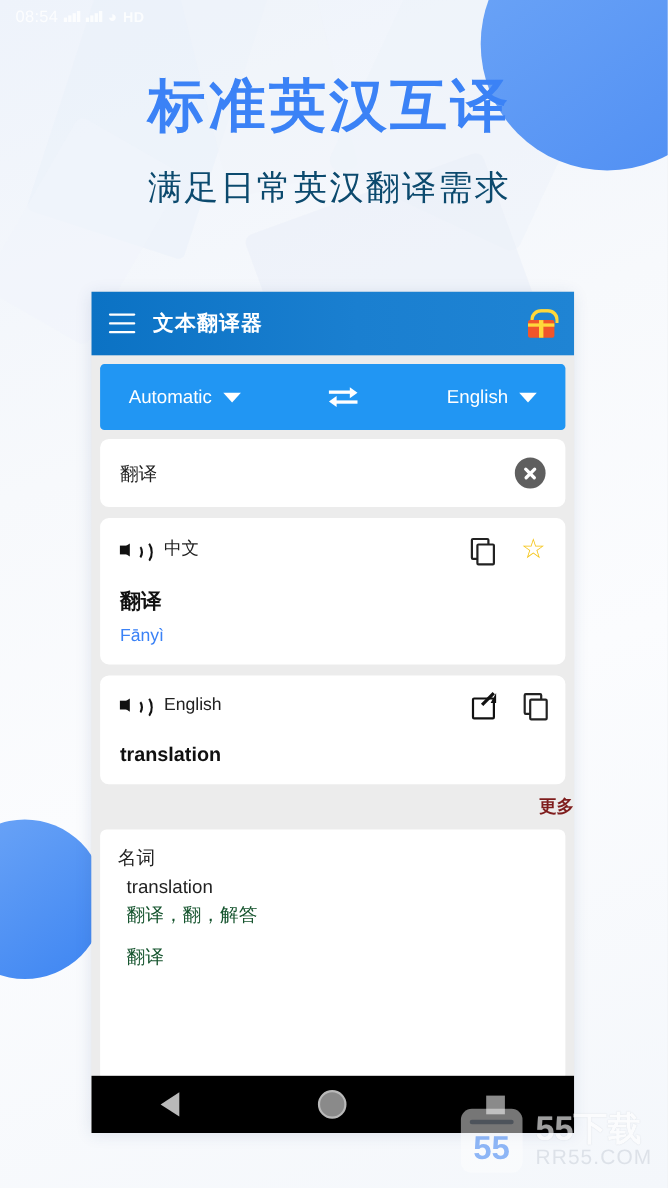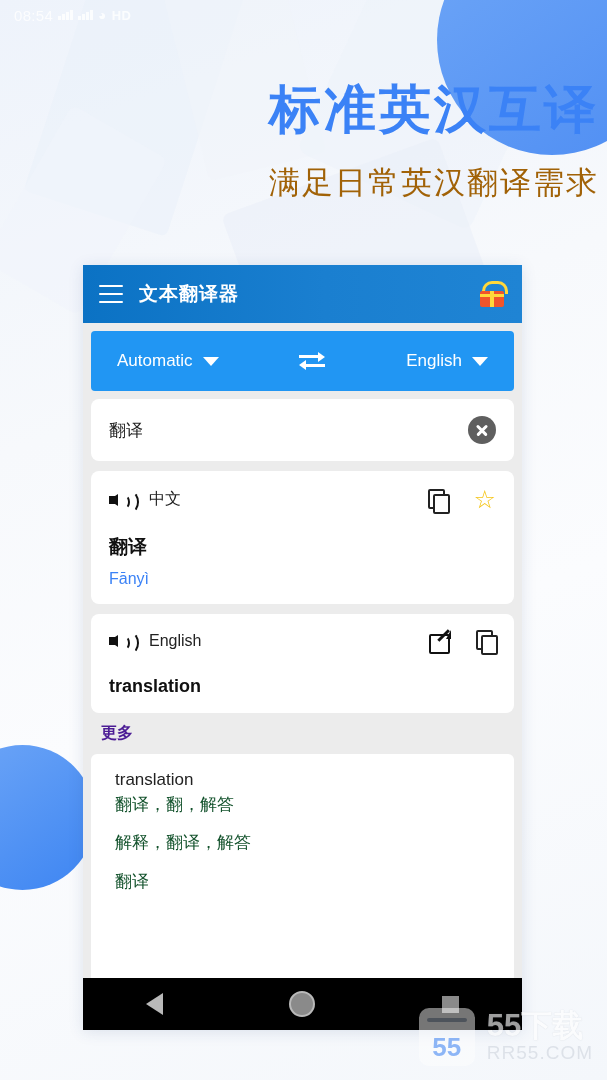--- a/index.html
+++ b/index.html
@@ -38,24 +38,24 @@
              color:rgba(255,255,255,.80);font-size:15px;letter-spacing:.3px;
              z-index:6;}
   .sb-ico{display:flex;align-items:flex-end;gap:1px;}
   .sb-ico i{display:block;width:3px;background:rgba(255,255,255,.80);}
   .sb-ico i:nth-child(1){height:4px}.sb-ico i:nth-child(2){height:6px}
   .sb-ico i:nth-child(3){height:8px}.sb-ico i:nth-child(4){height:10px}
   .sb-wifi{font-size:14px;color:rgba(255,255,255,.80);}
   .sb-hd{font-size:13px;font-weight:bold;color:rgba(255,255,255,.80);}
 
   
-  .promo{position:absolute;left:0;top:80px;width:599px;text-align:right;z-index:4;}
+  .promo{position:absolute;left:0;top:68px;width:599px;text-align:center;z-index:4;}
   .promo h1{margin:0;font-size:52px;font-weight:bold;color:#3b82f6;
             letter-spacing:3px;line-height:1.15;}
-  .promo h2{margin:22px 0 0;font-size:31px;font-weight:normal;color:#a16207;
+  .promo h2{margin:22px 0 0;font-size:31px;font-weight:normal;color:#0c4a6e;
             letter-spacing:2px;}
 
   
   .app{position:absolute;left:83px;top:265px;width:439px;height:765px;
        background:#ececec;overflow:hidden;z-index:5;
        box-shadow:0 2px 14px rgba(40,70,120,.13);}
 
   
   .appbar{height:58px;background:linear-gradient(90deg,#0b72c4 0%,#1a7fd0 55%,#1f84d4 100%);
           display:flex;align-items:center;padding:0 16px;}
@@ -130,22 +130,22 @@
                     transform-origin:left bottom;}
   .share-ico .arrow::after{content:"";position:absolute;right:0;top:0;
                     border-left:5px solid transparent;border-bottom:9px solid #111;
                     border-right:0;}
   .star-ico{font-size:25px;line-height:1;color:#f5c518;cursor:pointer;}
 
   .result-main{font-size:19px;font-weight:bold;color:#111;margin-top:22px;}
   .result-sub{font-size:16px;color:#3b82f6;margin-top:10px;}
   .result-main-en{font-size:18px;font-weight:bold;color:#111;margin-top:24px;}
 
-  .more-link{margin:4px 0 10px 18px;font-size:16px;color:#4c1d95;
-             font-weight:bold;cursor:pointer;}
+  .more-link{margin:4px 0 10px 18px;font-size:16px;color:#7f1d1d;
+             font-weight:bold;cursor:pointer;text-align:right;}
 
   .dict{margin:0 8px;background:#fff;border-radius:6px;padding:14px 16px 10px;
         height:205px;overflow:hidden;}
   .dict-pos{font-size:17px;color:#222;margin:0 0 4px;}
   .dict-entry{margin:0 0 14px 8px;}
   .dict-word{font-size:17px;color:#222;line-height:1.45;}
   .dict-mean{font-size:17px;color:#14532d;line-height:1.45;}
 
   
   .navbar{position:absolute;left:0;bottom:0;width:439px;height:52px;background:#000;
@@ -158,21 +158,21 @@
   .nav-recent{width:17px;height:17px;background:#8a8a8a;cursor:pointer;}
 
   
   .watermark{position:absolute;right:14px;bottom:14px;display:flex;align-items:center;
              gap:12px;z-index:8;opacity:.62;}
   .wm-logo{width:56px;height:58px;background:rgba(255,255,255,.75);border-radius:10px;
            position:relative;display:flex;align-items:flex-end;justify-content:center;
            padding-bottom:6px;box-sizing:border-box;}
   .wm-logo::before{content:"";position:absolute;left:8px;top:10px;right:8px;height:4px;
                    background:#7d8794;border-radius:2px;}
-  .wm-logo span{font-size:26px;font-weight:bold;color:#4f8ef3;line-height:1;}
+  .wm-logo span{font-size:30px;font-weight:bold;color:#4f8ef3;line-height:1;}
   .wm-text{display:flex;flex-direction:column;}
   .wm-t1{font-size:31px;font-weight:bold;color:#ffffff;line-height:1.05;
          text-shadow:0 0 1px rgba(140,150,165,.6);}
   .wm-t2{font-size:19px;color:#cfd5de;letter-spacing:1px;}
 </style>
 </head>
 <body>
 
 <div class="screen">
 
@@ -288,26 +288,26 @@
               <span class="front"></span>
           </span>
         </span>
       </div>
       <div class="result-main-en">translation</div>
     </div>
 
     <div class="more-link">更多</div>
 
     <div class="dict">
+      <div class="dict-pos">名词</div>
       <div class="dict-entry">
         <div class="dict-word">translation</div>
         <div class="dict-mean">翻译，翻，解答</div>
       </div>
       <div class="dict-entry">
-        <div class="dict-mean">解释，翻译，解答</div>
       </div>
       <div class="dict-entry">
         <div class="dict-mean">翻译</div>
       </div>
     </div>
 
     <div class="navbar">
       <span class="nav-back"></span>
       <span class="nav-home"></span>
       <span class="nav-recent"></span>

